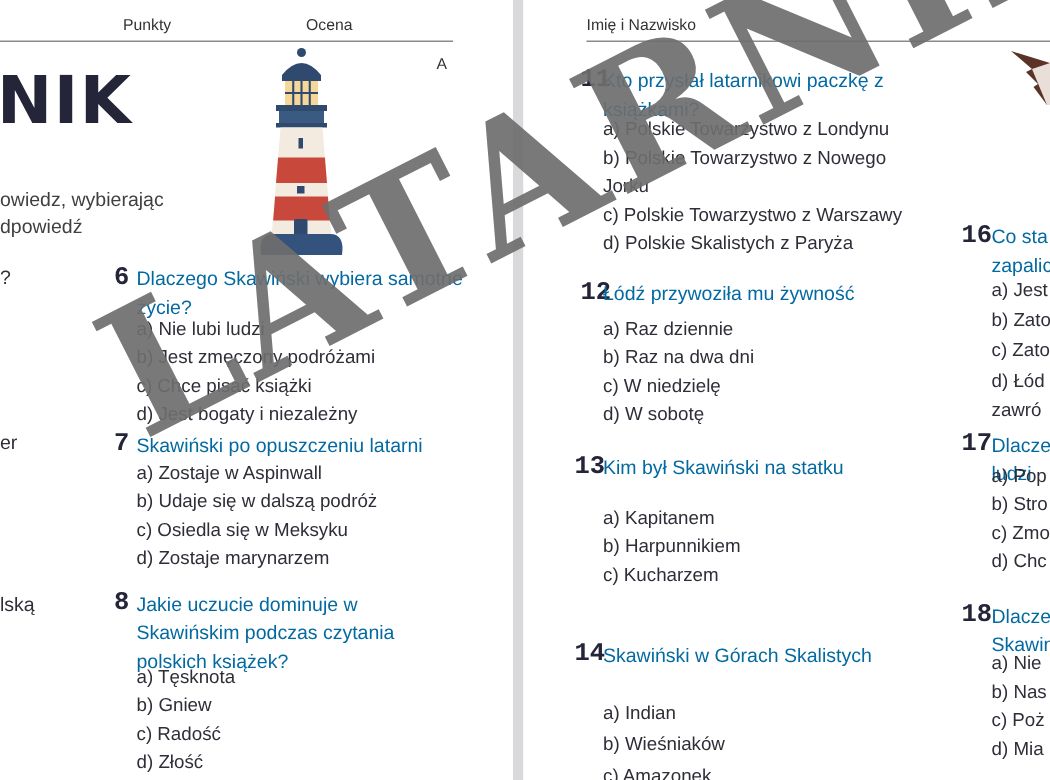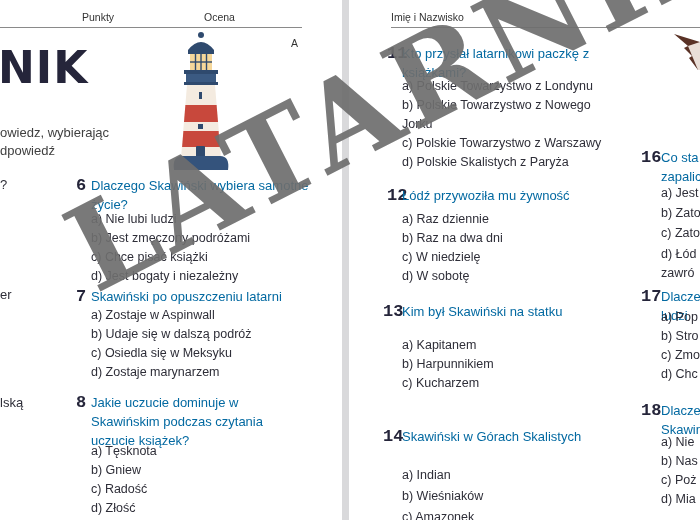--- a/index.html
+++ b/index.html
@@ -112,21 +112,21 @@
       <li>c) Osiedla się w Meksyku</li>
       <li>d) Zostaje marynarzem</li>
     </ul>
   </div>
 
   <div class="q" style="left:76px;top:393px">
     <span class="q-num">8</span>
     <div class="q-text">
       <div>Jakie uczucie dominuje w</div>
       <div>Skawińskim podczas czytania</div>
-      <div>uczucie książek?</div>
+      <div>polskich książek?</div>
     </div>
     <ul class="q-opts" style="top:49px">
       <li>a) Tęsknota</li>
       <li>b) Gniew</li>
       <li>c) Radość</li>
       <li>d) Złość</li>
     </ul>
   </div>
 </div>
 

